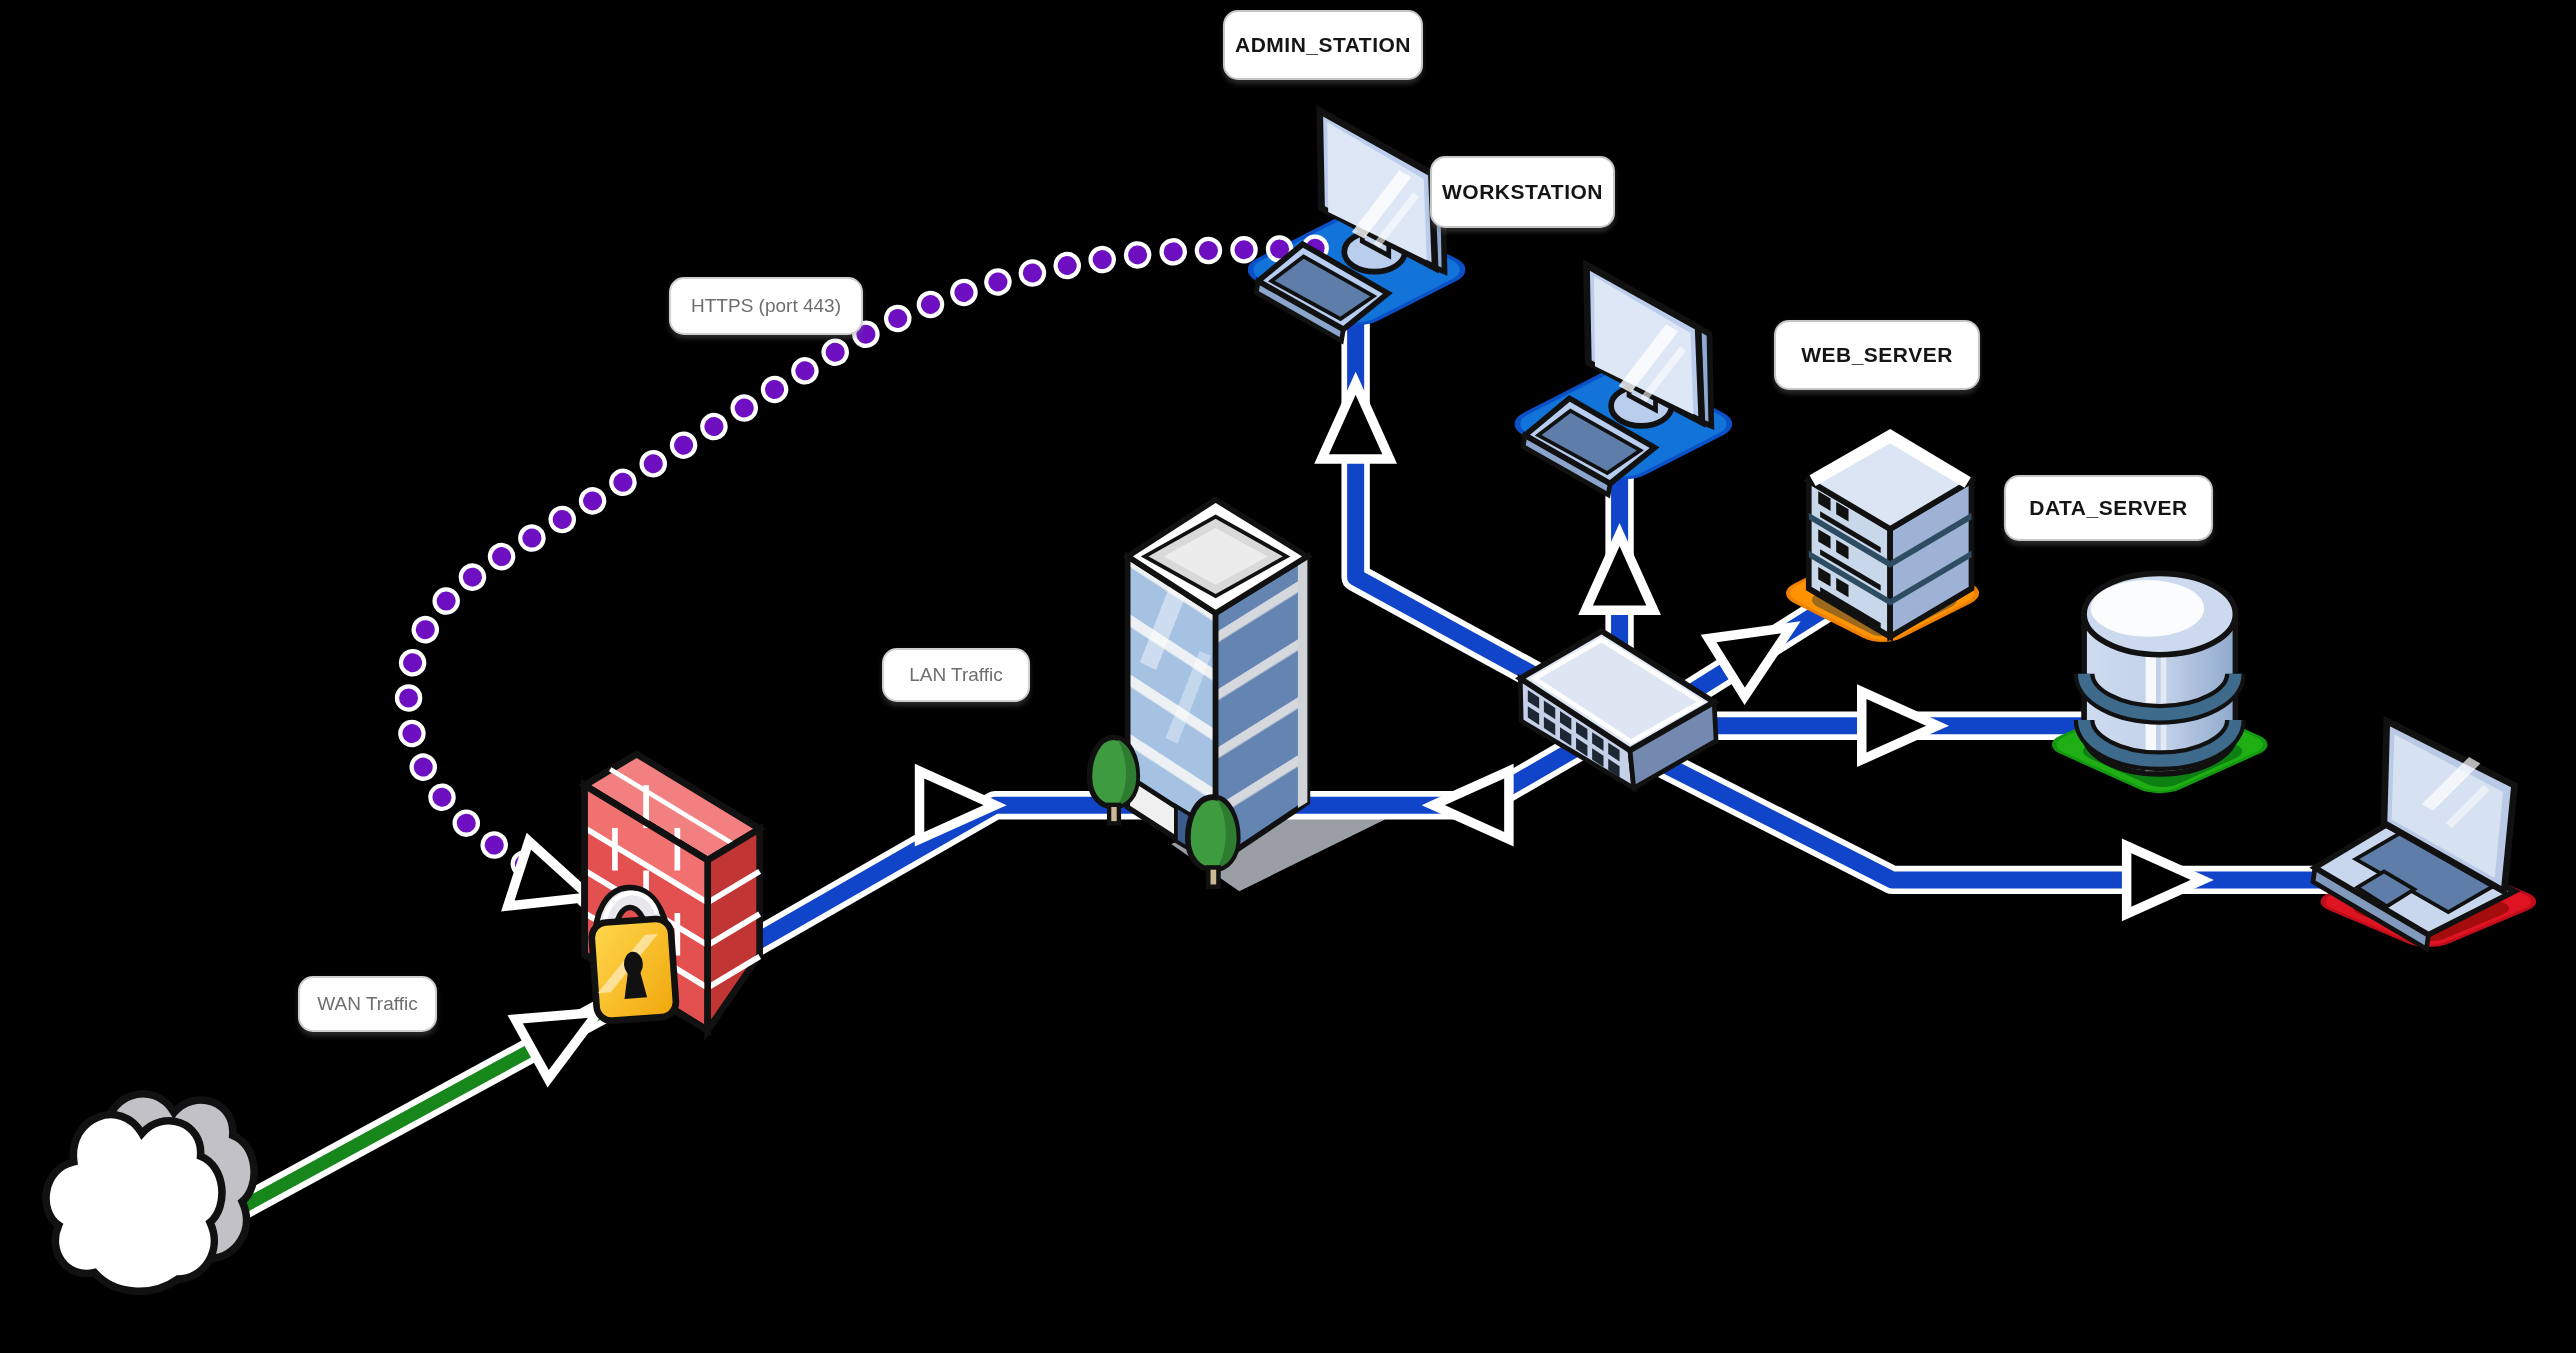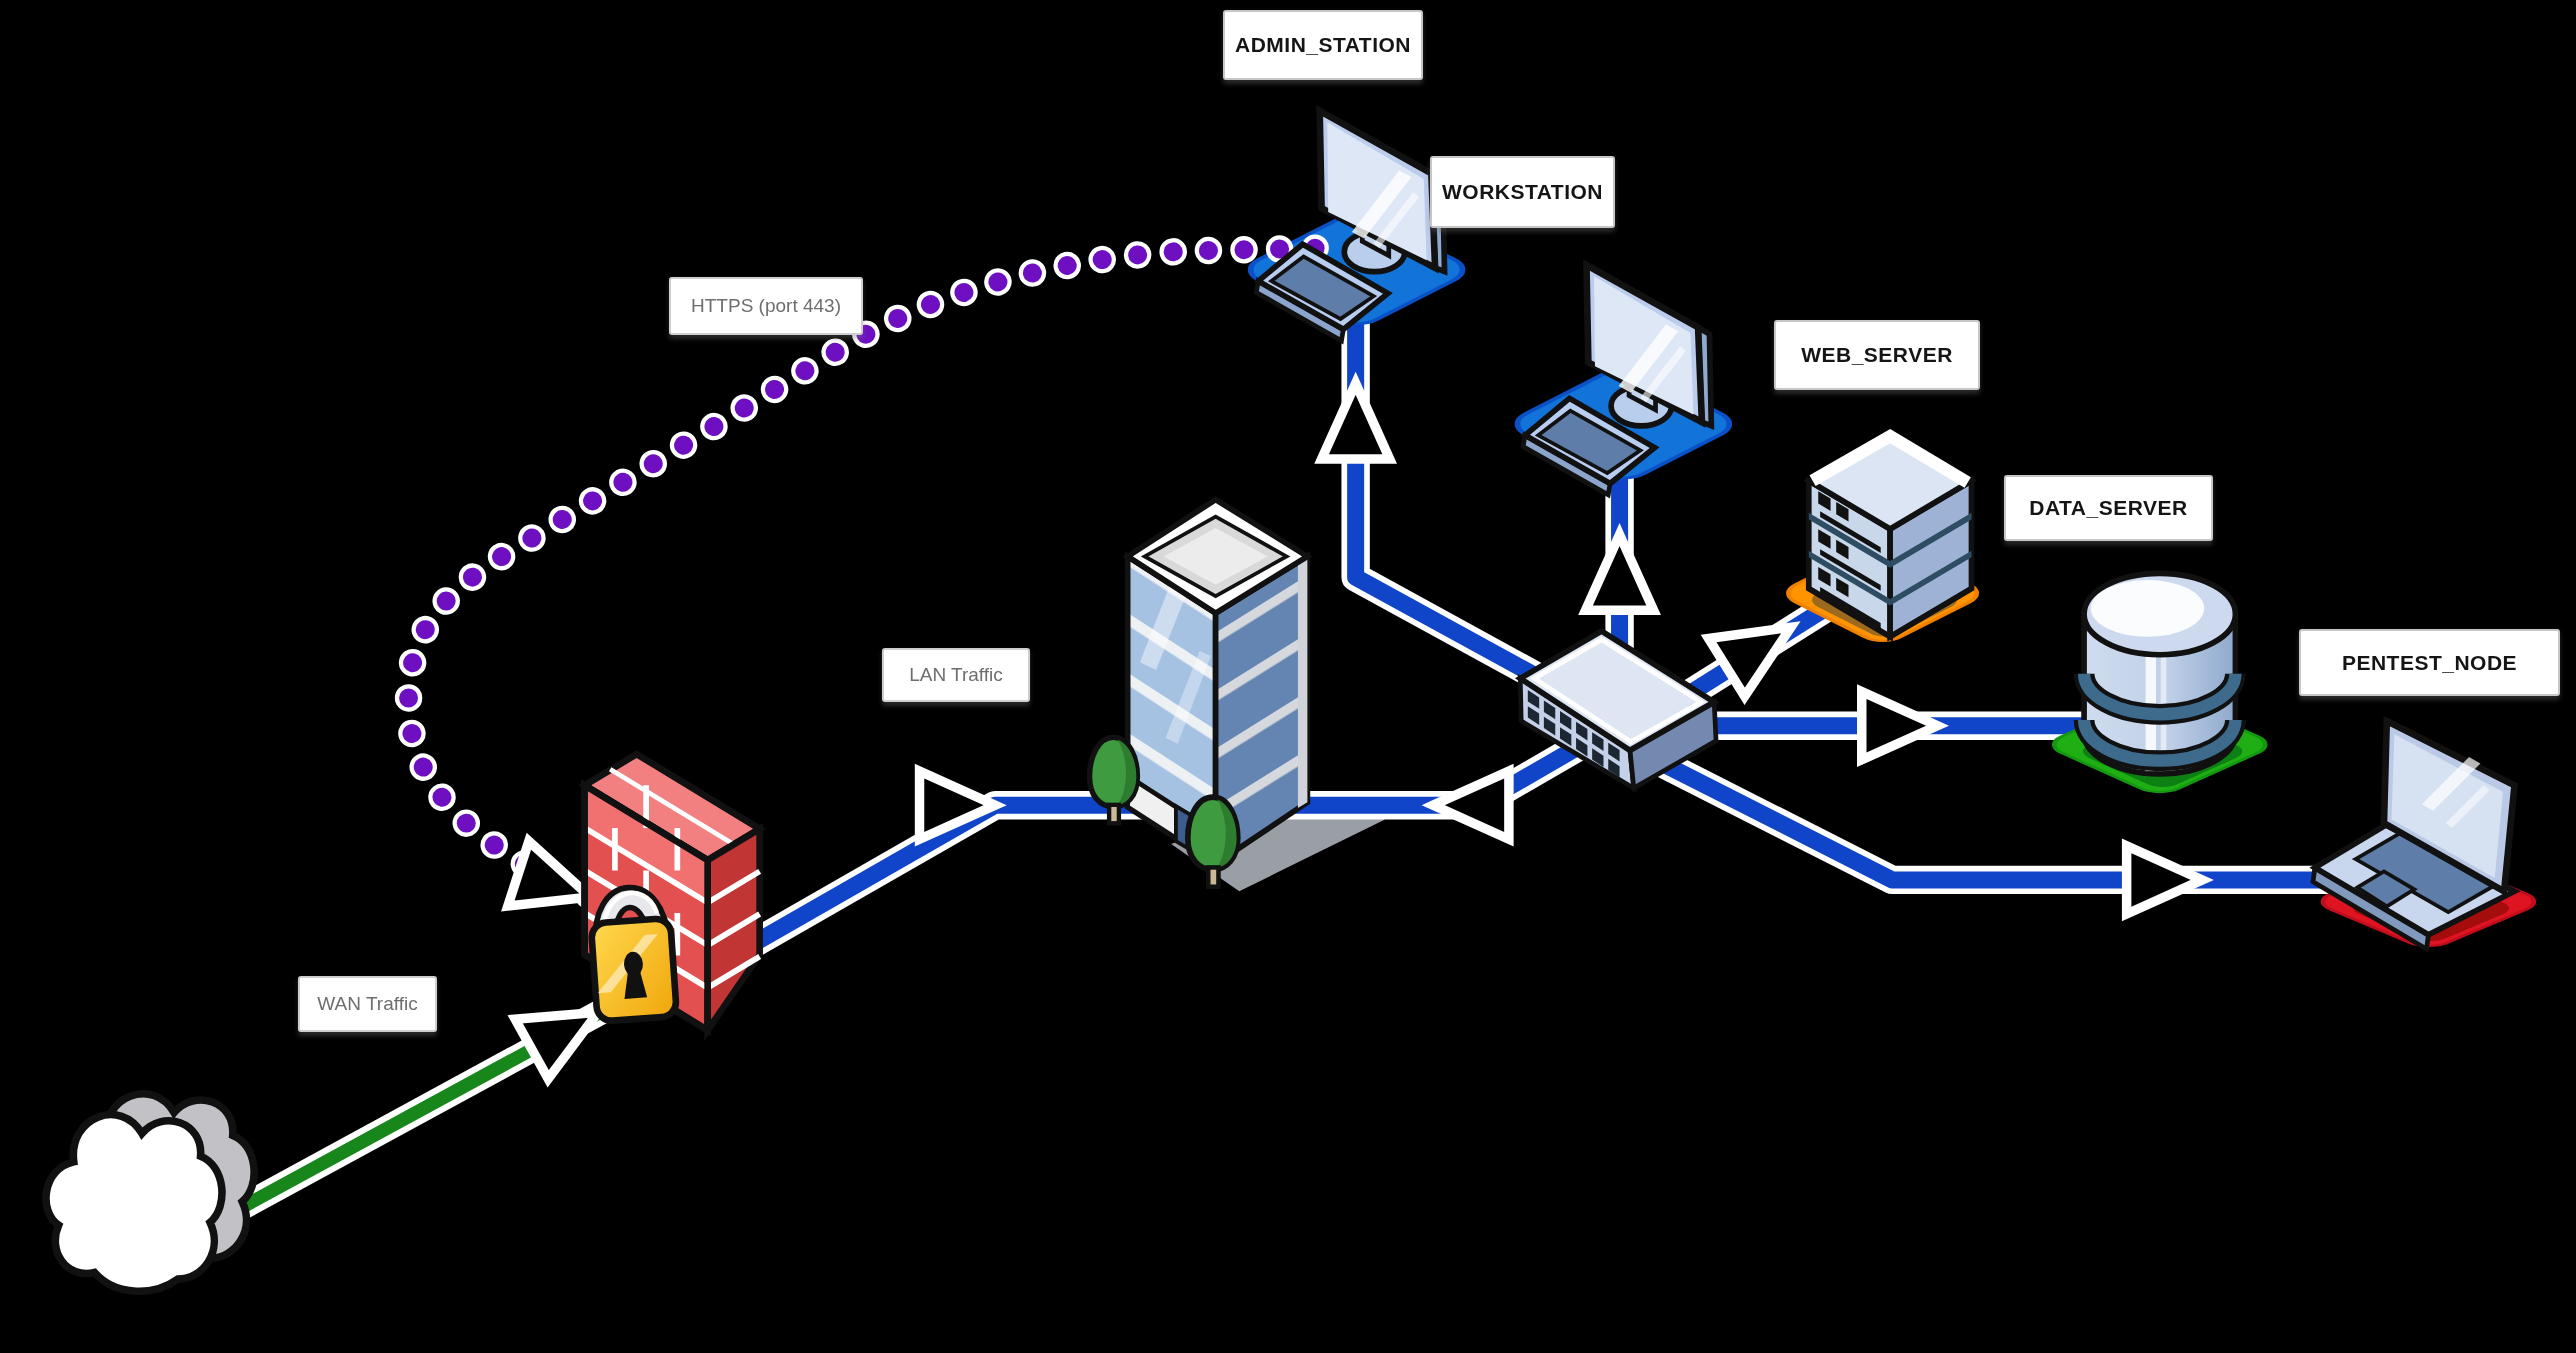--- a/index.html
+++ b/index.html
@@ -1,19 +1,19 @@
 <!DOCTYPE html>
 <html style="font-size:15px"><head>
 <meta charset="utf-8">
 <style>
   html,body{margin:0;padding:0;background:#000;}
   .wrap{position:relative;width:2576px;height:1354px;background:#000;overflow:hidden;
         font-family:"Liberation Sans",sans-serif;}
   .wrap svg{position:absolute;left:0;top:0;}
-  .lbl{position:absolute;background:#fff;border:2.8px solid #c6c6c6;border-radius:3px;
+  .lbl{position:absolute;background:#fff;border:2.8px solid #c6c6c6;border-radius:15px;
        display:flex;align-items:center;justify-content:center;
        box-shadow:0 3.8px 5.7px rgba(120,120,120,.35);white-space:nowrap;}
   .lbl.node{font-weight:bold;font-size:21px;color:#151515;letter-spacing:0.5px;}
   .lbl.tag{font-size:19px;color:#6e6e6e;border-color:#cfcfcf;}
 </style>
 </head>
 <body>
 
 <div class="wrap">
 
@@ -257,23 +257,20 @@
 </div>
 <div class="lbl node" style="left:1430px;top:156px;width:181px;height:68px;">
   <span>WORKSTATION</span>
 </div>
 <div class="lbl node" style="left:1774px;top:320px;width:202px;height:66px;">
   <span>WEB_SERVER</span>
 </div>
 <div class="lbl node" style="left:2004px;top:475px;width:205px;height:62px;">
   <span>DATA_SERVER</span>
 </div>
-<div class="lbl node" style="left:2299px;top:629px;width:257px;height:63px;">
-  <span>PENTEST_NODE</span>
-</div>
 <div class="lbl tag" style="left:669px;top:277px;width:190px;height:54px;text-align:center;">
   <span>HTTPS (port 443)</span>
 </div>
 <div class="lbl tag" style="left:882px;top:648px;width:144px;height:50px;">
   <span>LAN Traffic</span>
 </div>
 <div class="lbl tag" style="left:298px;top:976px;width:135px;height:52px;">
   <span>WAN Traffic</span>
 </div>
 

